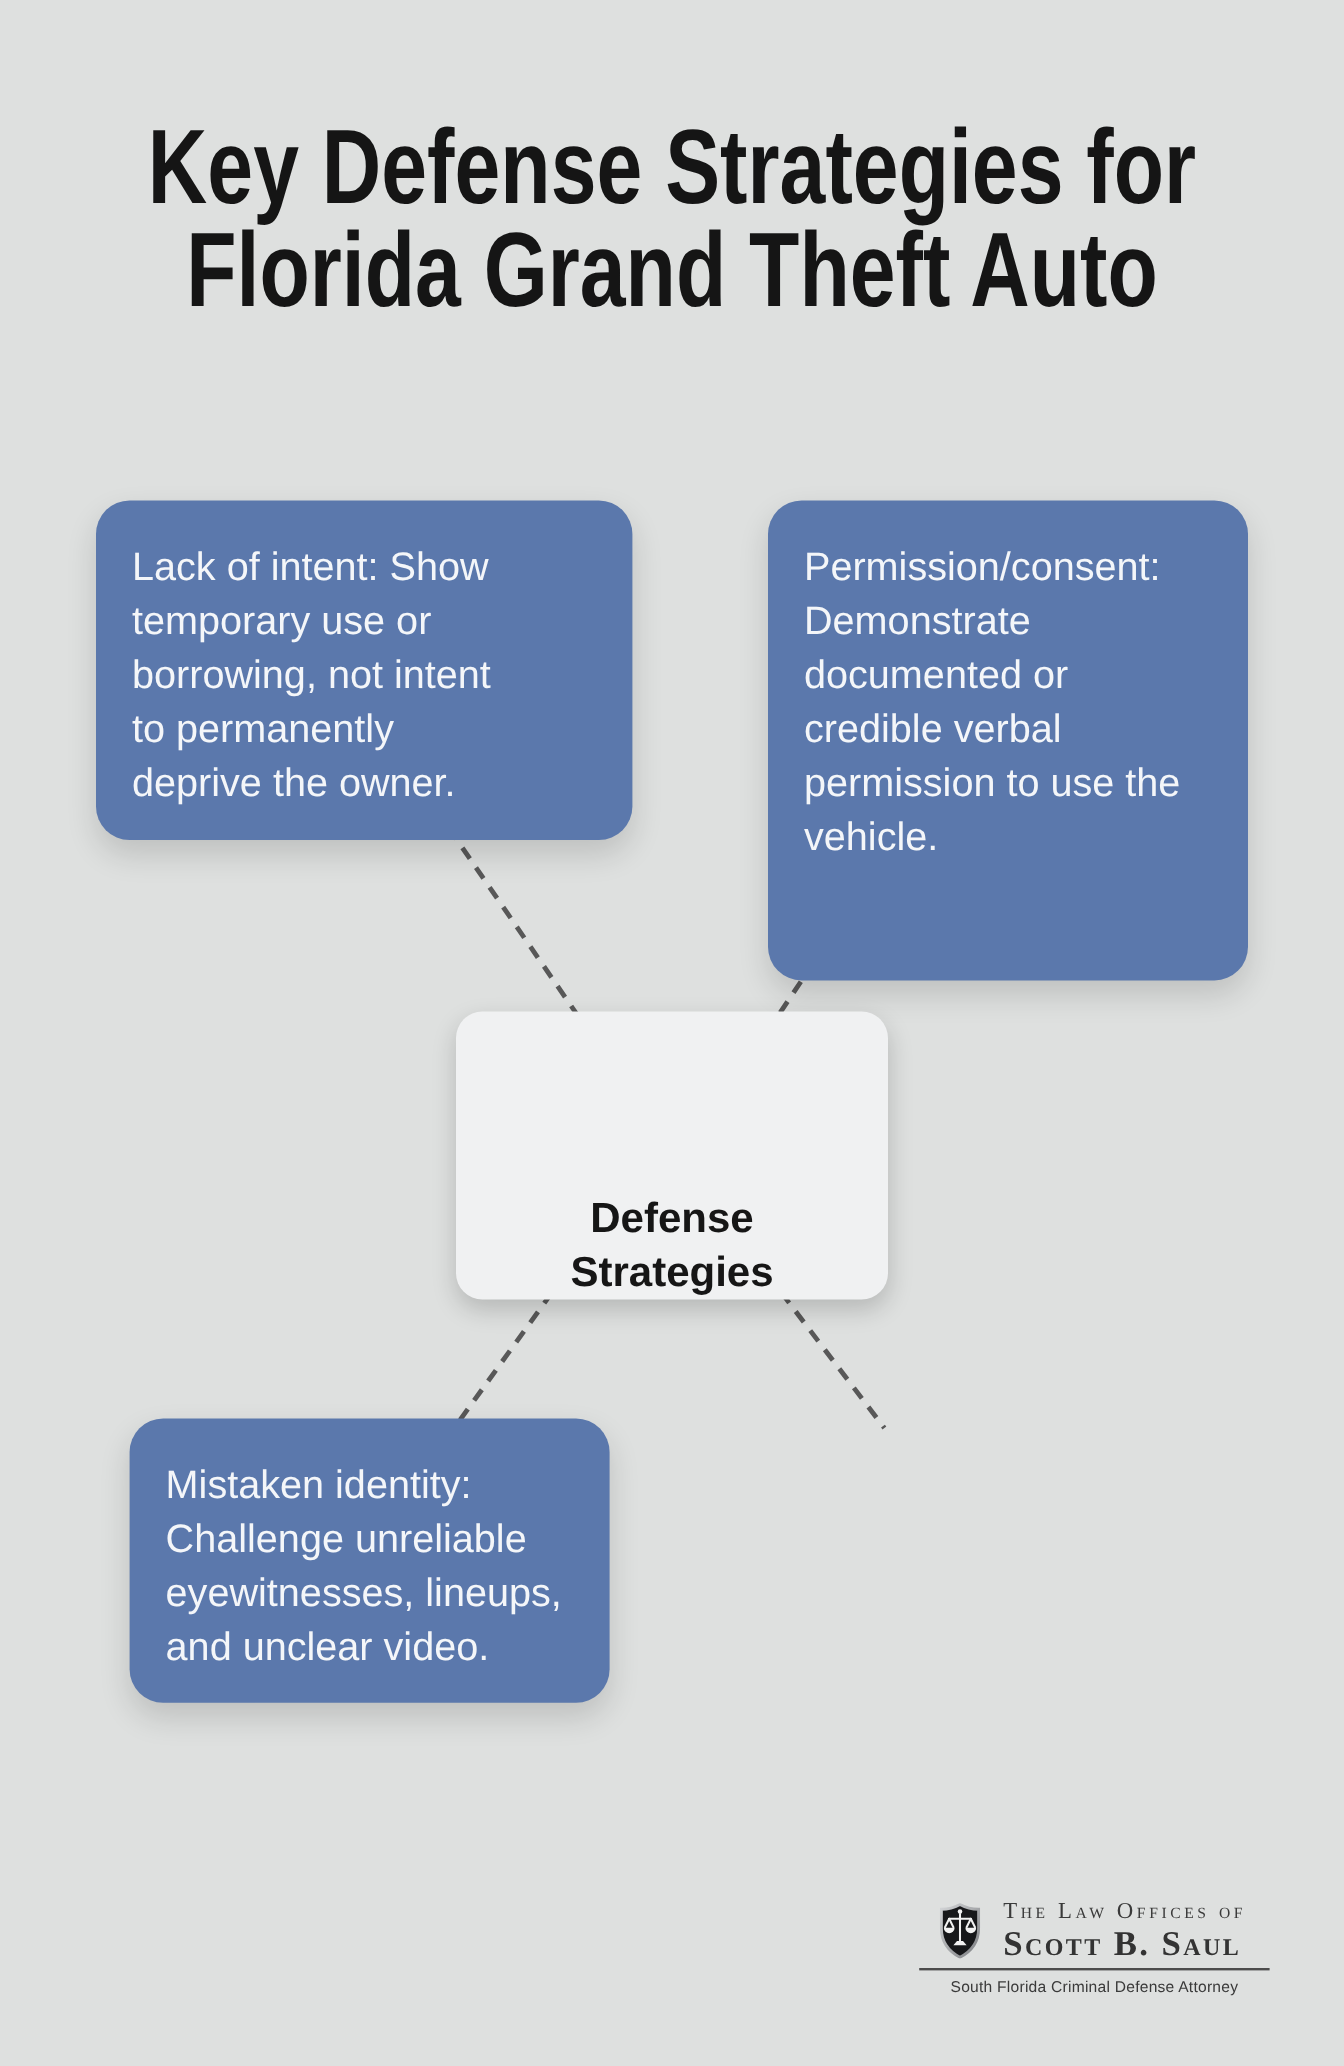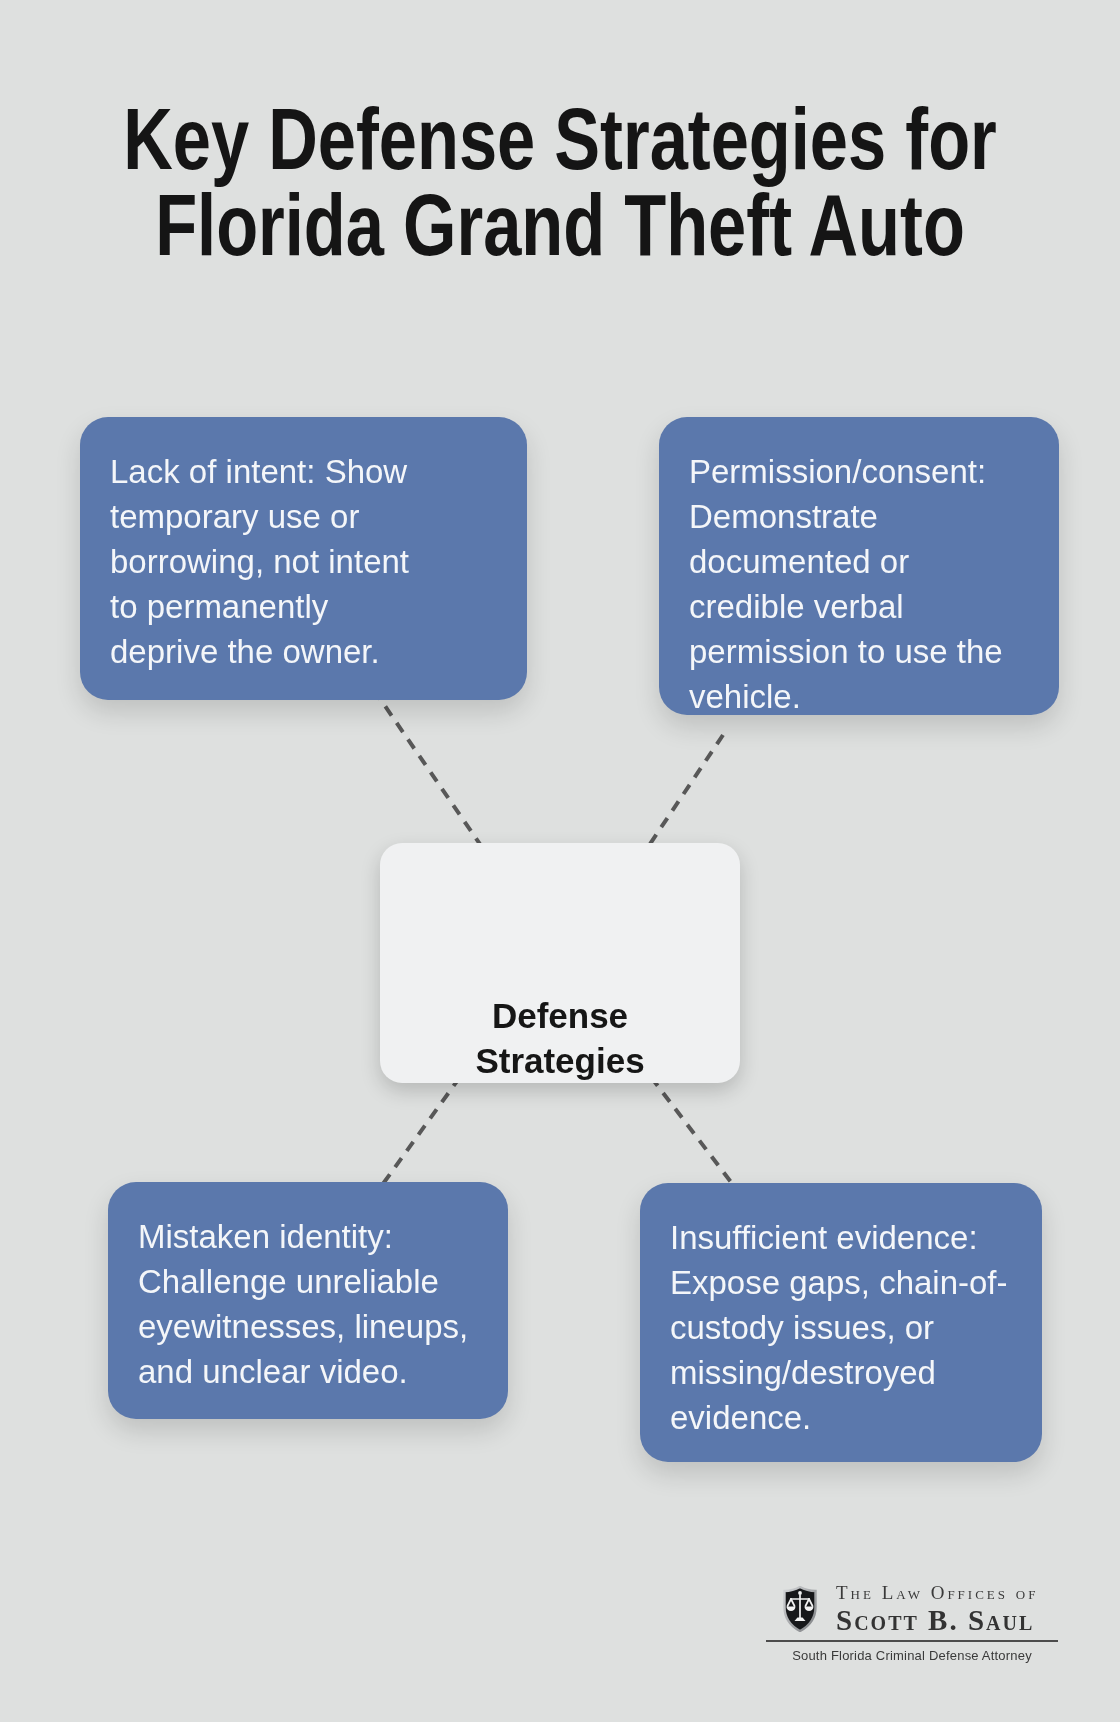--- a/index.html
+++ b/index.html
@@ -42,21 +42,21 @@
     padding: 32px 30px;
     box-shadow: 0 12px 26px rgba(0,0,0,0.14);
   }
   .card-text {
     font-size: 33px;
     line-height: 45px;
     letter-spacing: 0px;
     white-space: pre;
   }
   .card-tl { left: 80px;  top: 417px;  width: 447px; height: 283px; }
-  .card-tr { left: 640px; top: 417px;  width: 400px; height: 298px; margin-left: 19px; }
+  .card-tr { left: 640px; top: 417px;  width: 400px; height: 400px; }
   .card-bl { left: 80px;  top: 1182px; width: 400px; height: 237px; margin-left: 28px; }
   .card-br { left: 640px; top: 1183px; width: 402px; height: 279px; }
 
   .center-node {
     position: absolute;
     left: 380px; top: 843px; width: 360px; height: 240px;
     background: var(--center-bg, #f0f1f2);
     border-radius: 22px;
     display: flex; align-items: flex-end; justify-content: center;
     box-shadow: 0 8px 20px rgba(0,0,0,0.18);
@@ -137,27 +137,20 @@
 vehicle.</div>
   </div>
 
   <div class="card card-bl">
     <div class="card-text">Mistaken identity:
 Challenge unreliable
 eyewitnesses, lineups,
 and unclear video.</div>
   </div>
 
-  <div class="card card-br">
-    <div class="card-text">Insufficient evidence:
-Expose gaps, chain-of-
-custody issues, or
-missing/destroyed
-evidence.</div>
-  </div>
 
   <div class="center-node">
     <div class="center-label">Defense
 Strategies</div>
   </div>
 
   <div class="logo">
     <div class="logo-top">
       <svg width="36" height="46" viewBox="0 0 36 46">
         <defs>

